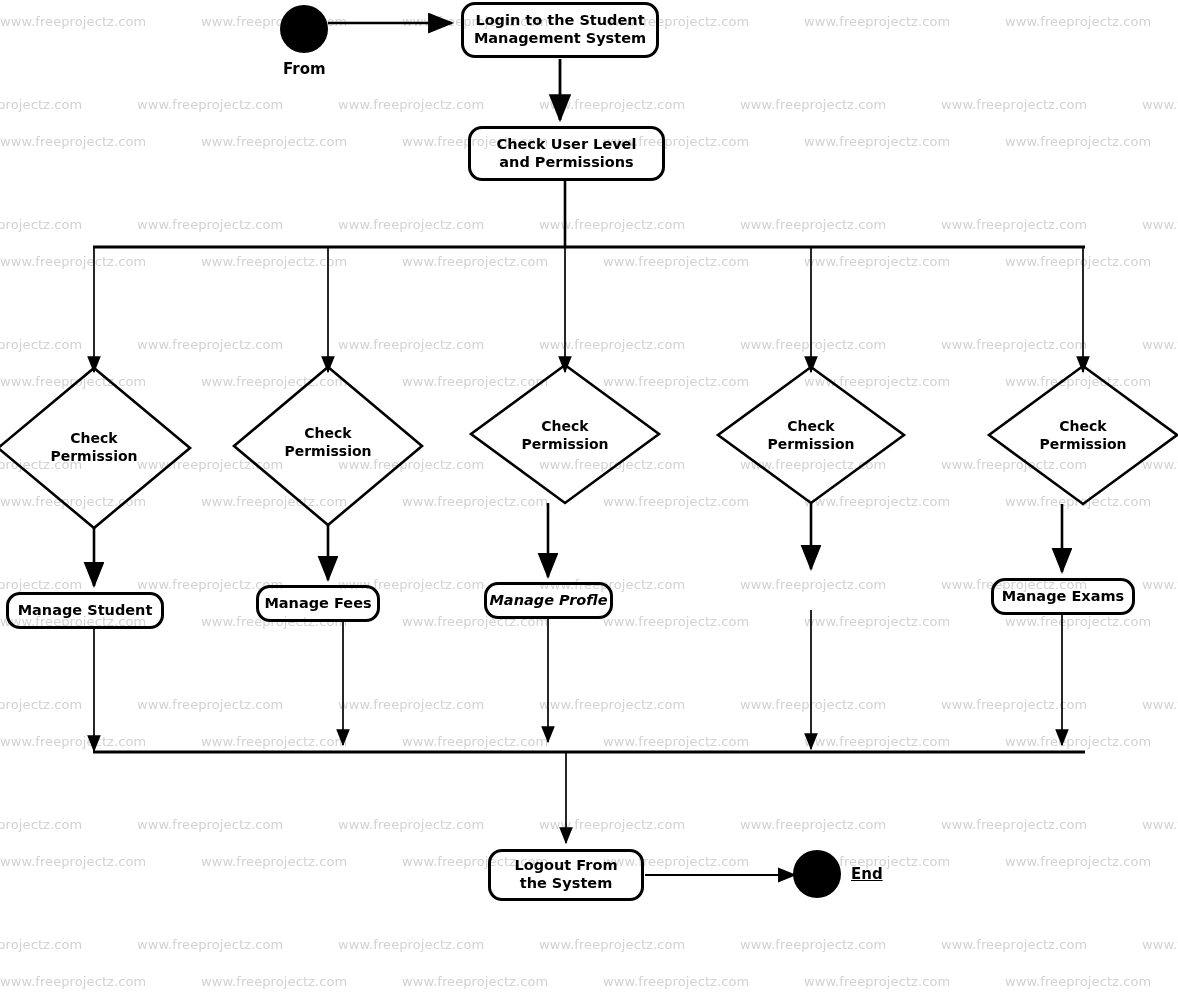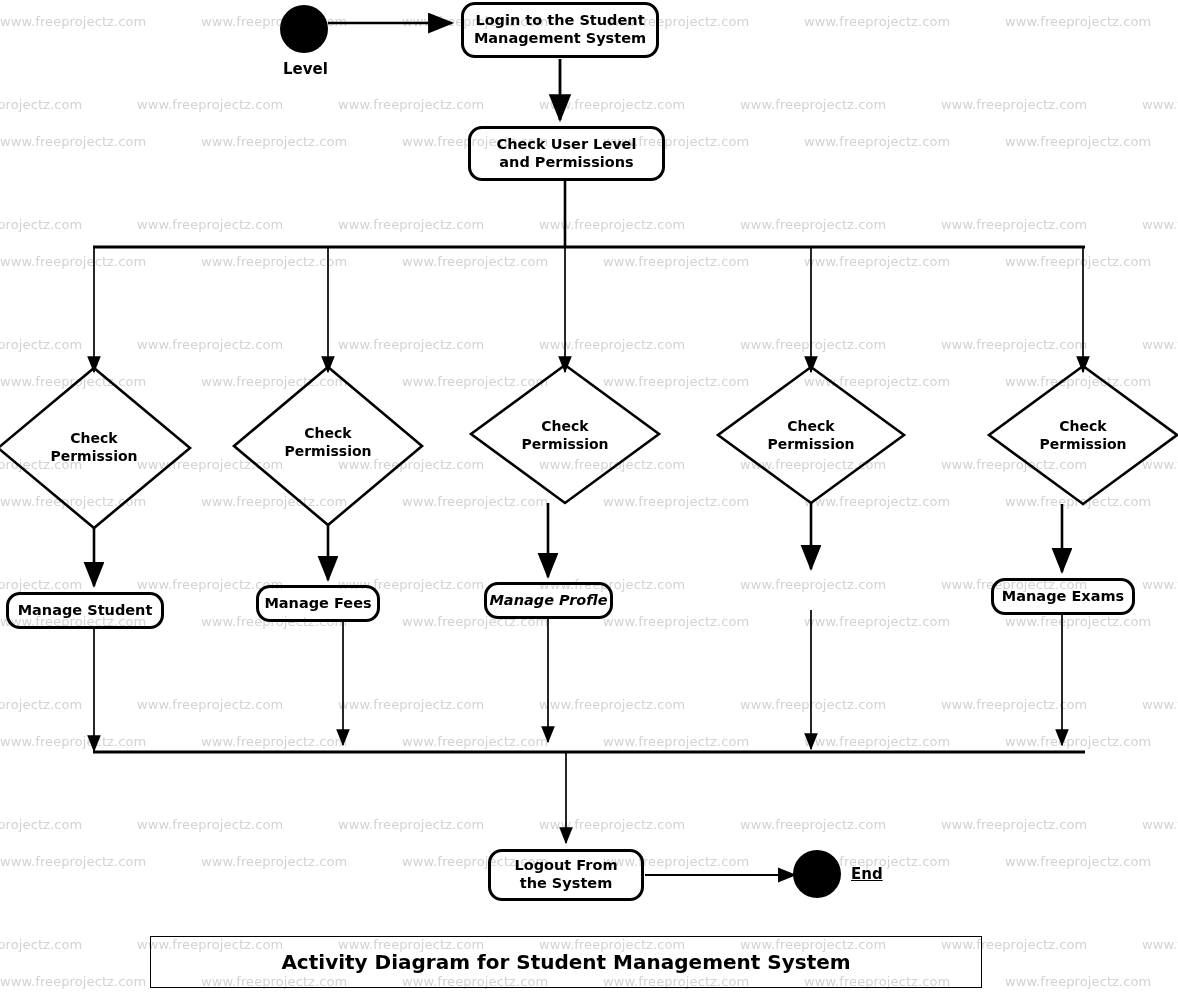--- a/index.html
+++ b/index.html
@@ -313,20 +313,19 @@
     <div class="diamond-label" style="left:741px; top:418px; width:140px;">
       <div>Check</div>
       <div>Permission</div>
     </div>
 
     <div class="diamond-label" style="left:1013px; top:418px; width:140px;">
       <div>Check</div>
       <div>Permission</div>
     </div>
 
-    <div class="plain-label" style="left:283px; top:60px;">Level</div>
+    <div class="plain-label" style="left:283px; top:60px;">From</div>
 
     <div class="plain-label" style="left:851px; top:865px;text-decoration:underline;">End</div>
 
-    <div id="caption">Activity Diagram for Student Management System</div>
 
   </div>
 </div>
 
 </body></html>

